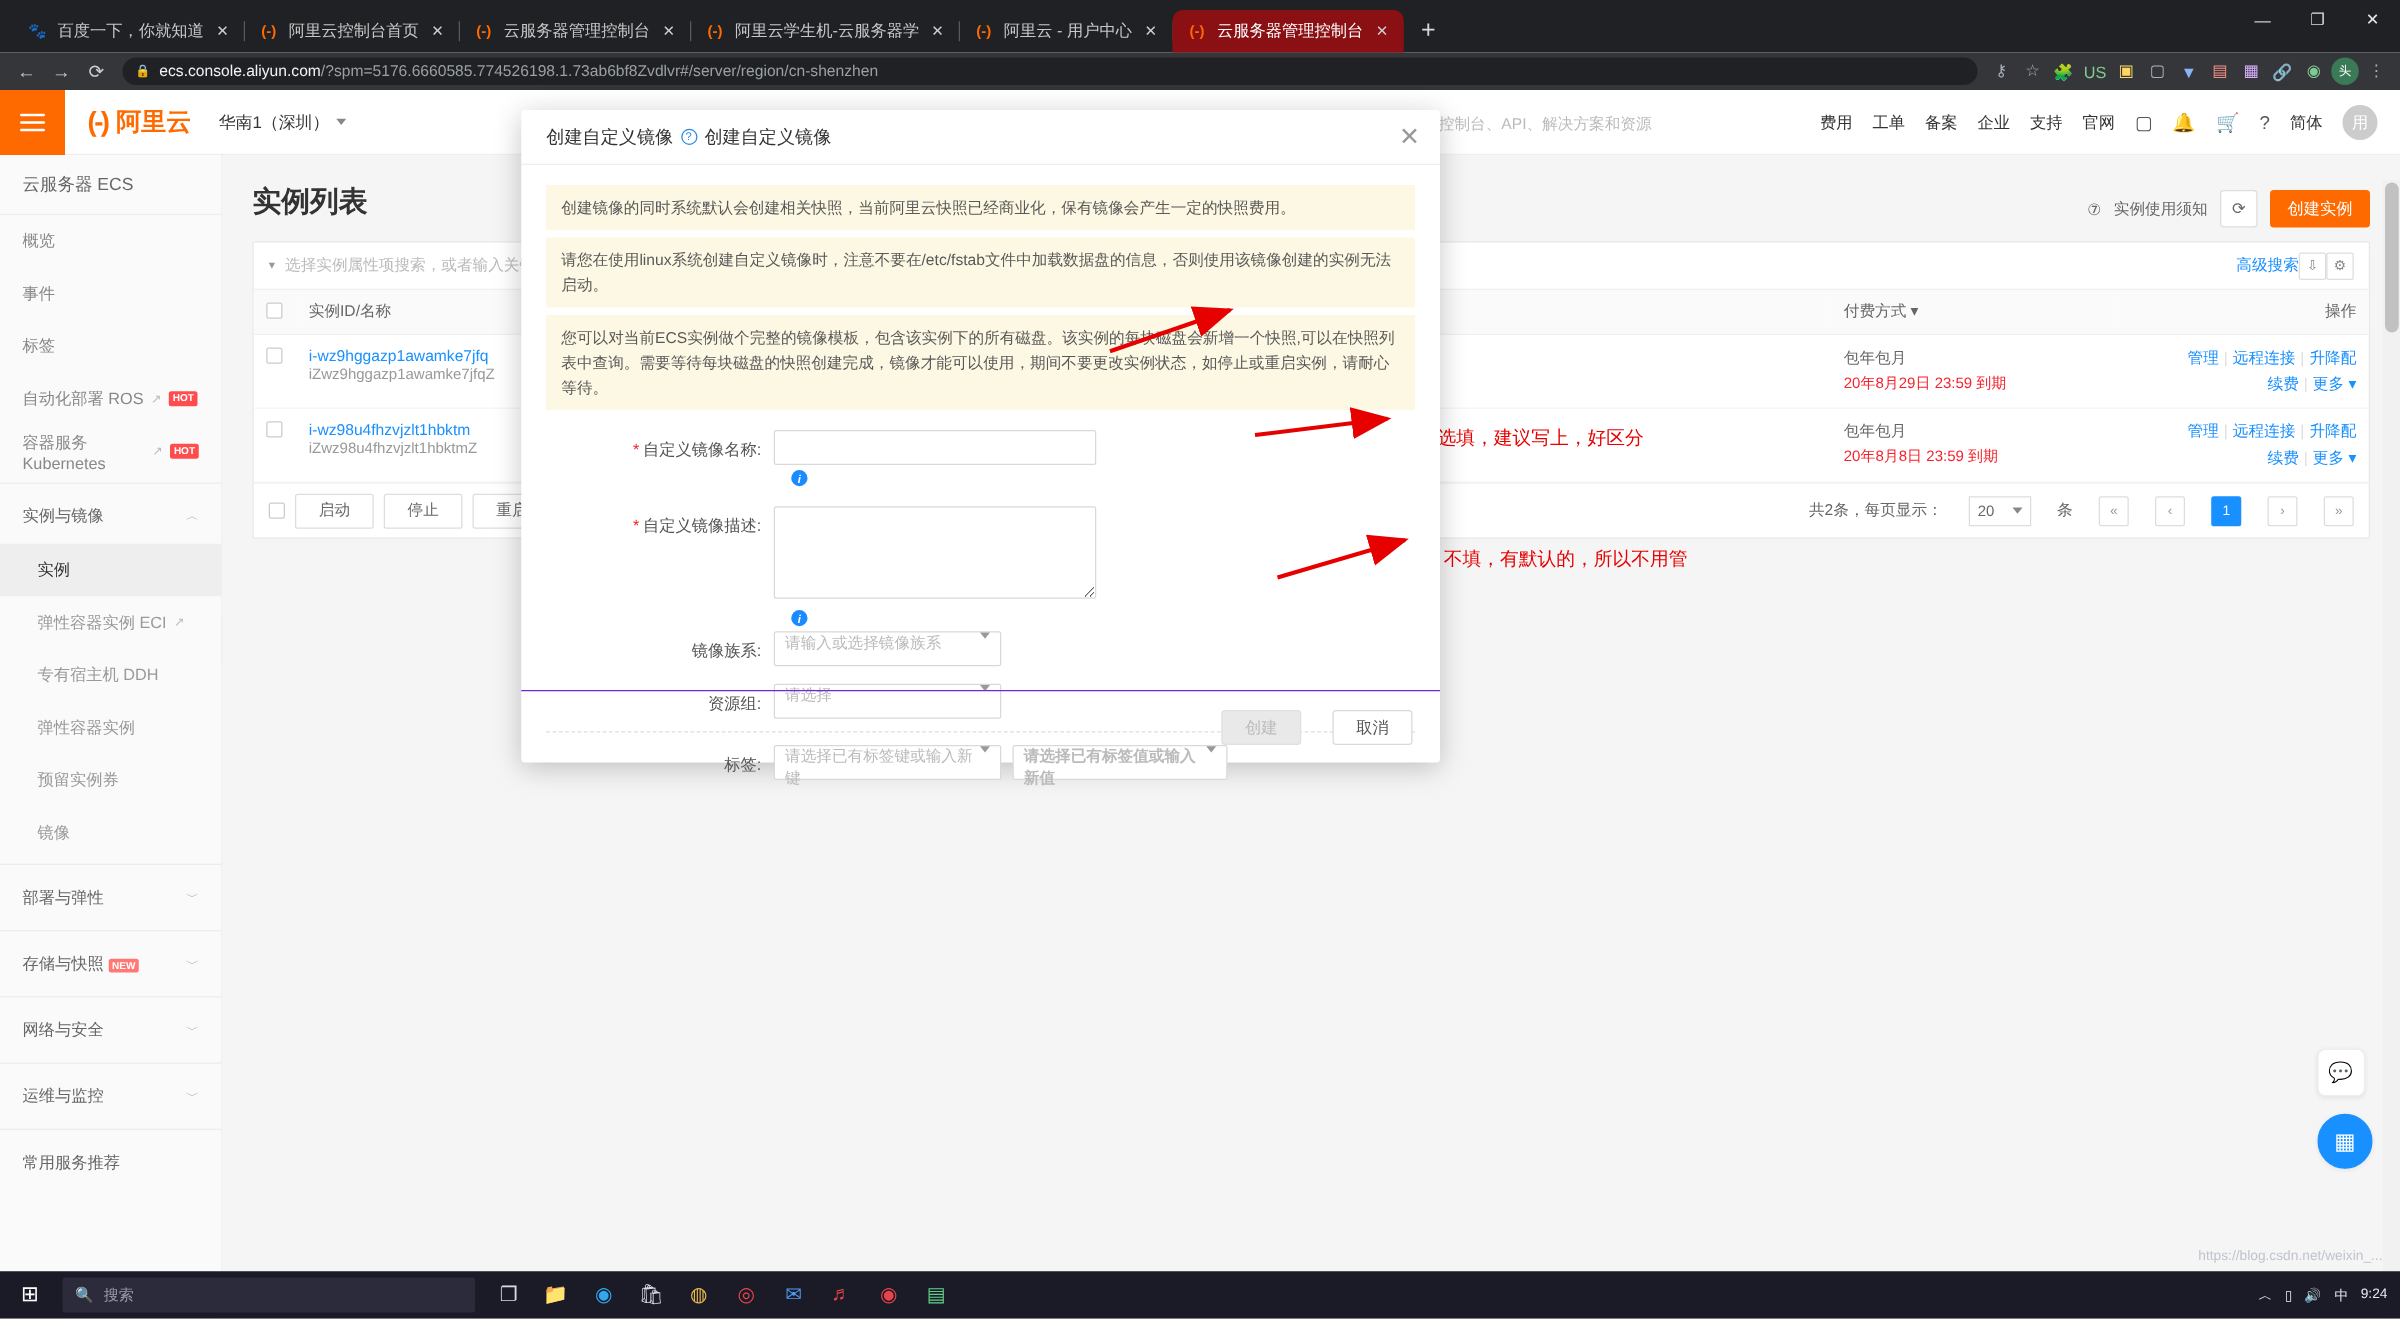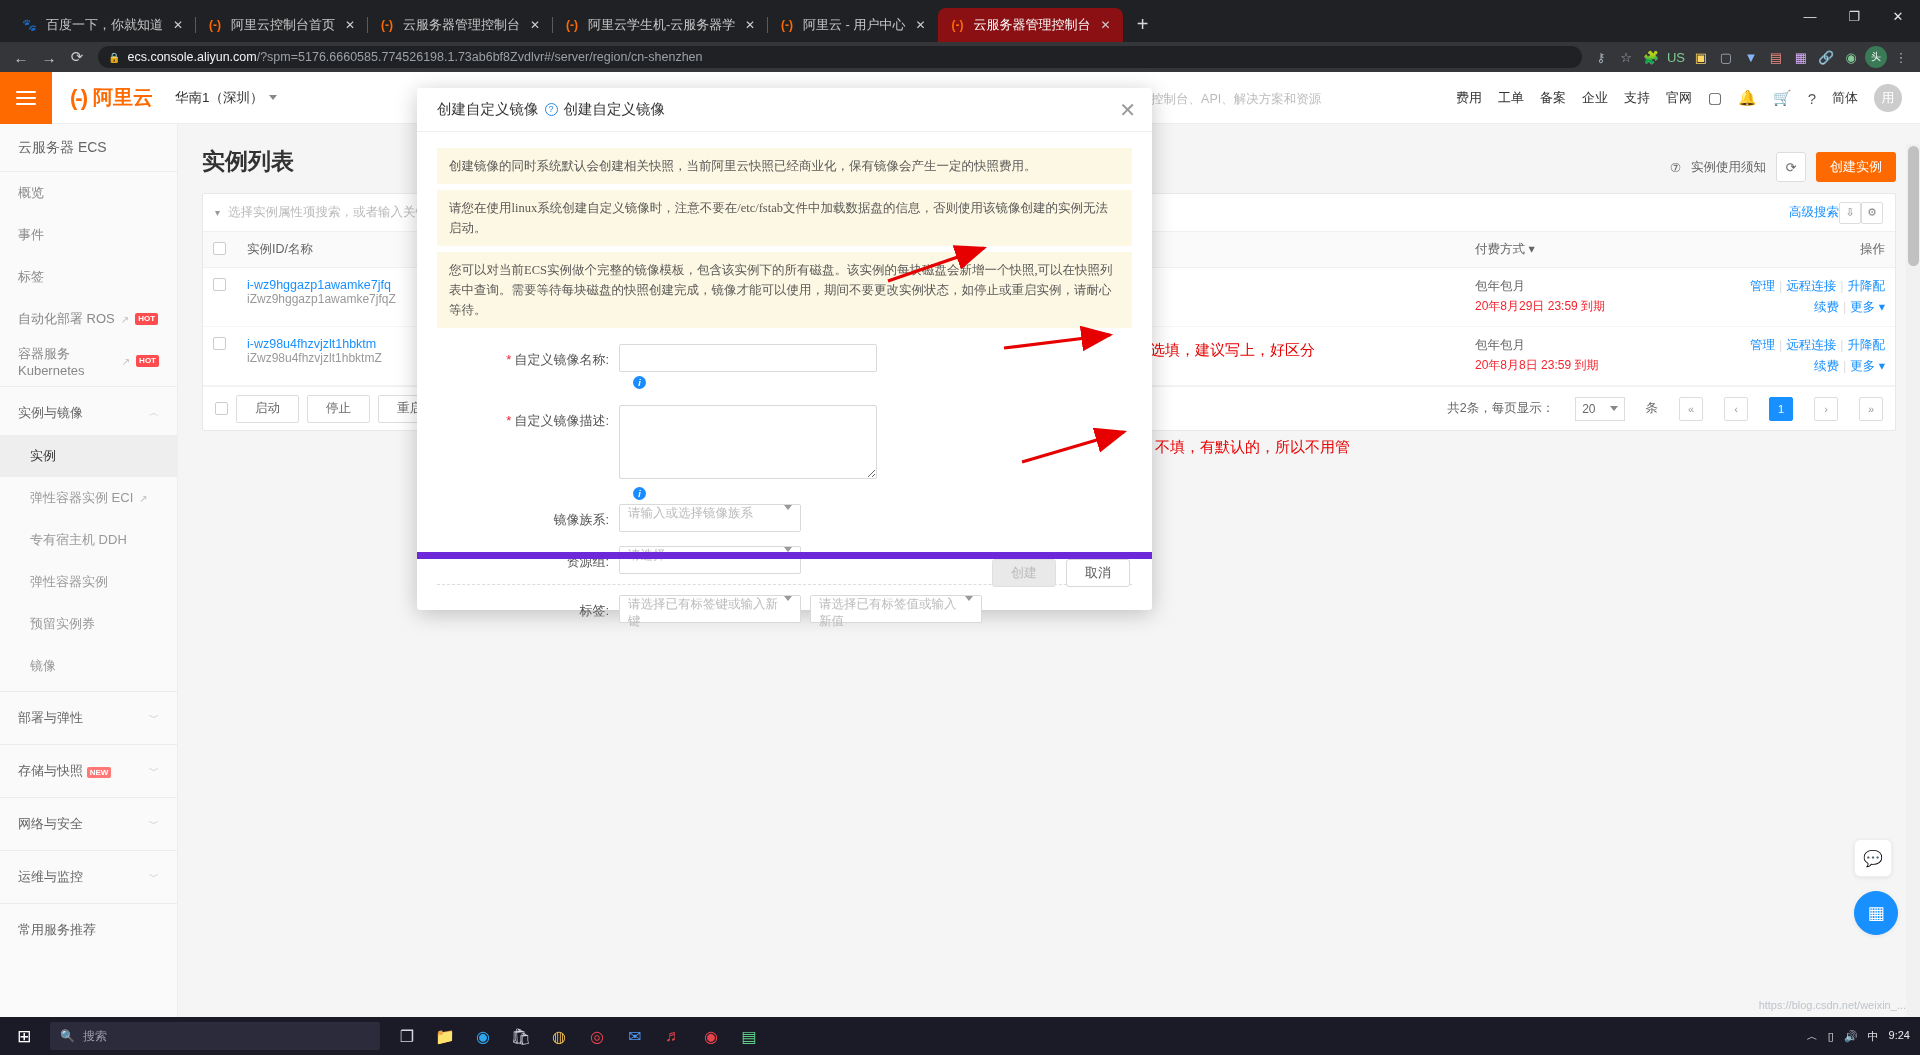--- a/index.html
+++ b/index.html
@@ -169,40 +169,40 @@
     box-shadow: 0 4px 22px rgba(0,0,0,.22); border-radius:3px; z-index:50;
   }
   .m-head { height:44px; display:flex; align-items:center; padding:0 20px;
             border-bottom:1px solid #eee; position:relative;}
   .m-title { font-size:14.5px; color:#333; display:flex; align-items:center; gap:6px;}
   .q-ic { width:13px;height:13px;border-radius:50%;border:1px solid #2b8ae0;color:#2b8ae0;
           font-size:9px;display:inline-flex;align-items:center;justify-content:center;line-height:1;}
   .m-close { position:absolute; right:16px; top:12px; font-size:20px; color:#999; line-height:1;}
   .m-body { padding:16px 20px 0 20px; }
   .notice { background:#fdf8e3; color:#595959; font-size:12.5px; line-height:1.6;
-            padding:8px 12px; margin-bottom:6px;font-family:Liberation Serif, serif; }
+            padding:8px 12px; margin-bottom:6px; }
   .notice.last { margin-bottom:16px; }
   .frow { display:flex; align-items:flex-start; margin-bottom:4px; position:relative; }
   .flabel { width:182px; flex:0 0 182px; text-align:right; padding-top:7px; padding-right:10px;
             font-size:13px; color:#555; }
   .req { color:#f5222d; margin-right:3px; }
   .fctl { flex:1 1 auto; }
   .inp { width:258px; height:28px; border:1px solid #d9d9d9; border-radius:2px; background:#fff; }
   .ta { width:258px; height:74px; border:1px solid #d9d9d9; border-radius:2px; background:#fff; }
   .info-ic{ width:13px;height:13px;border-radius:50%;background:#1a8cff;color:#fff;font-size:9px;
       display:flex;align-items:center;justify-content:center;font-style:italic;font-weight:bold;
       margin:4px 0 0 14px;}
   .sel { width:182px; height:28px; border:1px solid #d9d9d9; border-radius:2px; background:#fff;
          display:flex; align-items:flex-start; padding:0 8px; color:#bbb; font-size:12.5px; }
-  .sel.w172{width:172px;}
+  .sel.w172{width:172px;font-weight:bold;}
   .sel .ar { margin-left:auto; width:0;height:0;border-left:4px solid transparent;
              border-right:4px solid transparent;border-top:5px solid #999;}
   .dashed-sep{ border-top:1px dashed #ddd; margin:10px 0 10px 0;}
-  .m-foot { position:absolute; left:0; right:0; bottom:0; height:58px; border-top:7px solid #6d28d9;
-            display:flex; align-items:flex-start; justify-content:flex-end; gap:10px; padding:0 22px;}
+  .m-foot { position:absolute; left:0; right:0; bottom:0; height:58px; border-top:1px solid #6d28d9;
+            display:flex; align-items:center; justify-content:flex-end; gap:25px; padding:0 22px;}
   .mbtn { height:28px; padding:0 18px; border-radius:3px; font-size:13px; display:flex;
           align-items:center; justify-content:center;}
   .mbtn.disabled { background:#e9e9e9; color:#bbb; border:1px solid #e0e0e0;}
   .mbtn.cancel { background:#fff; color:#555; border:1px solid #d9d9d9;}
 
   
   .rbox { position:absolute; border:1.6px solid #e60000; pointer-events:none; }
   .anno-txt { position:absolute; color:#e60000; font-size:15px; white-space:nowrap; }
   .anno-svg { position:absolute; left:0; top:0; width:1920px; height:1055px; pointer-events:none; z-index:60;}
 

